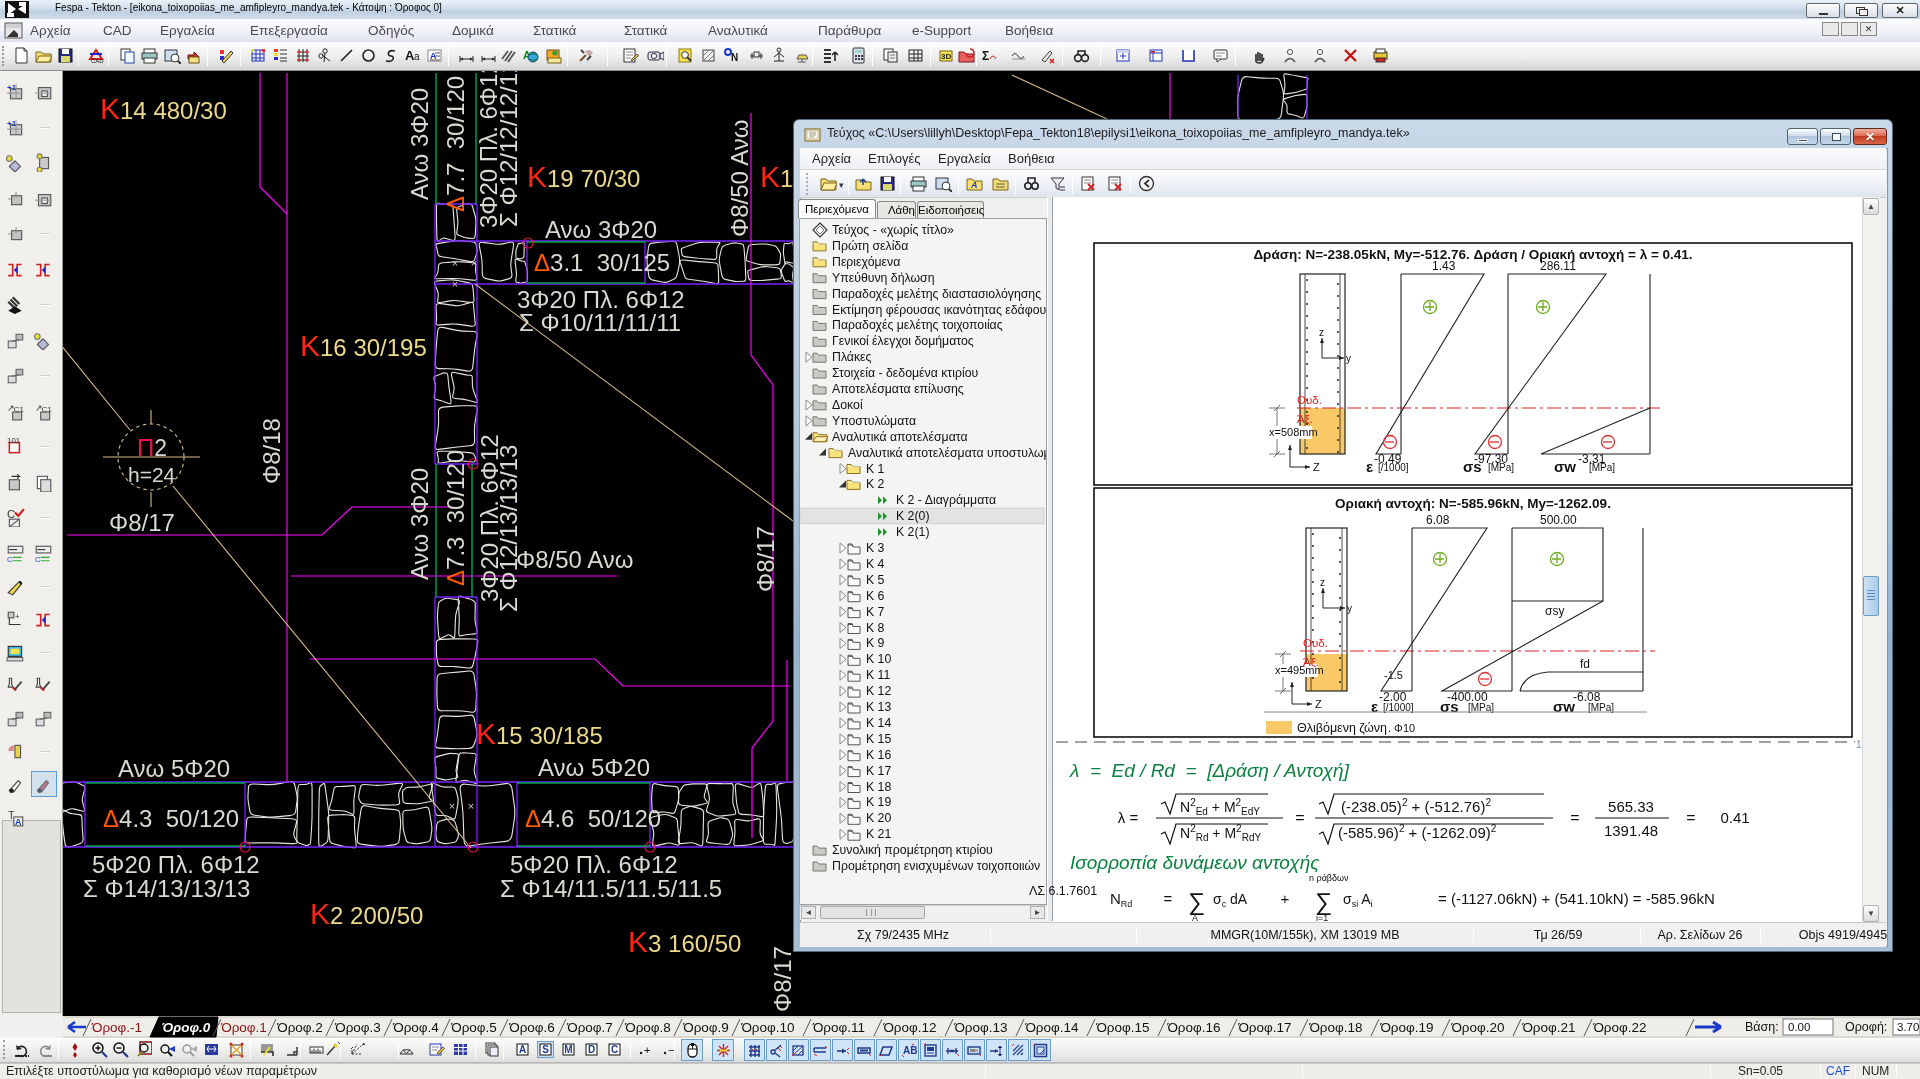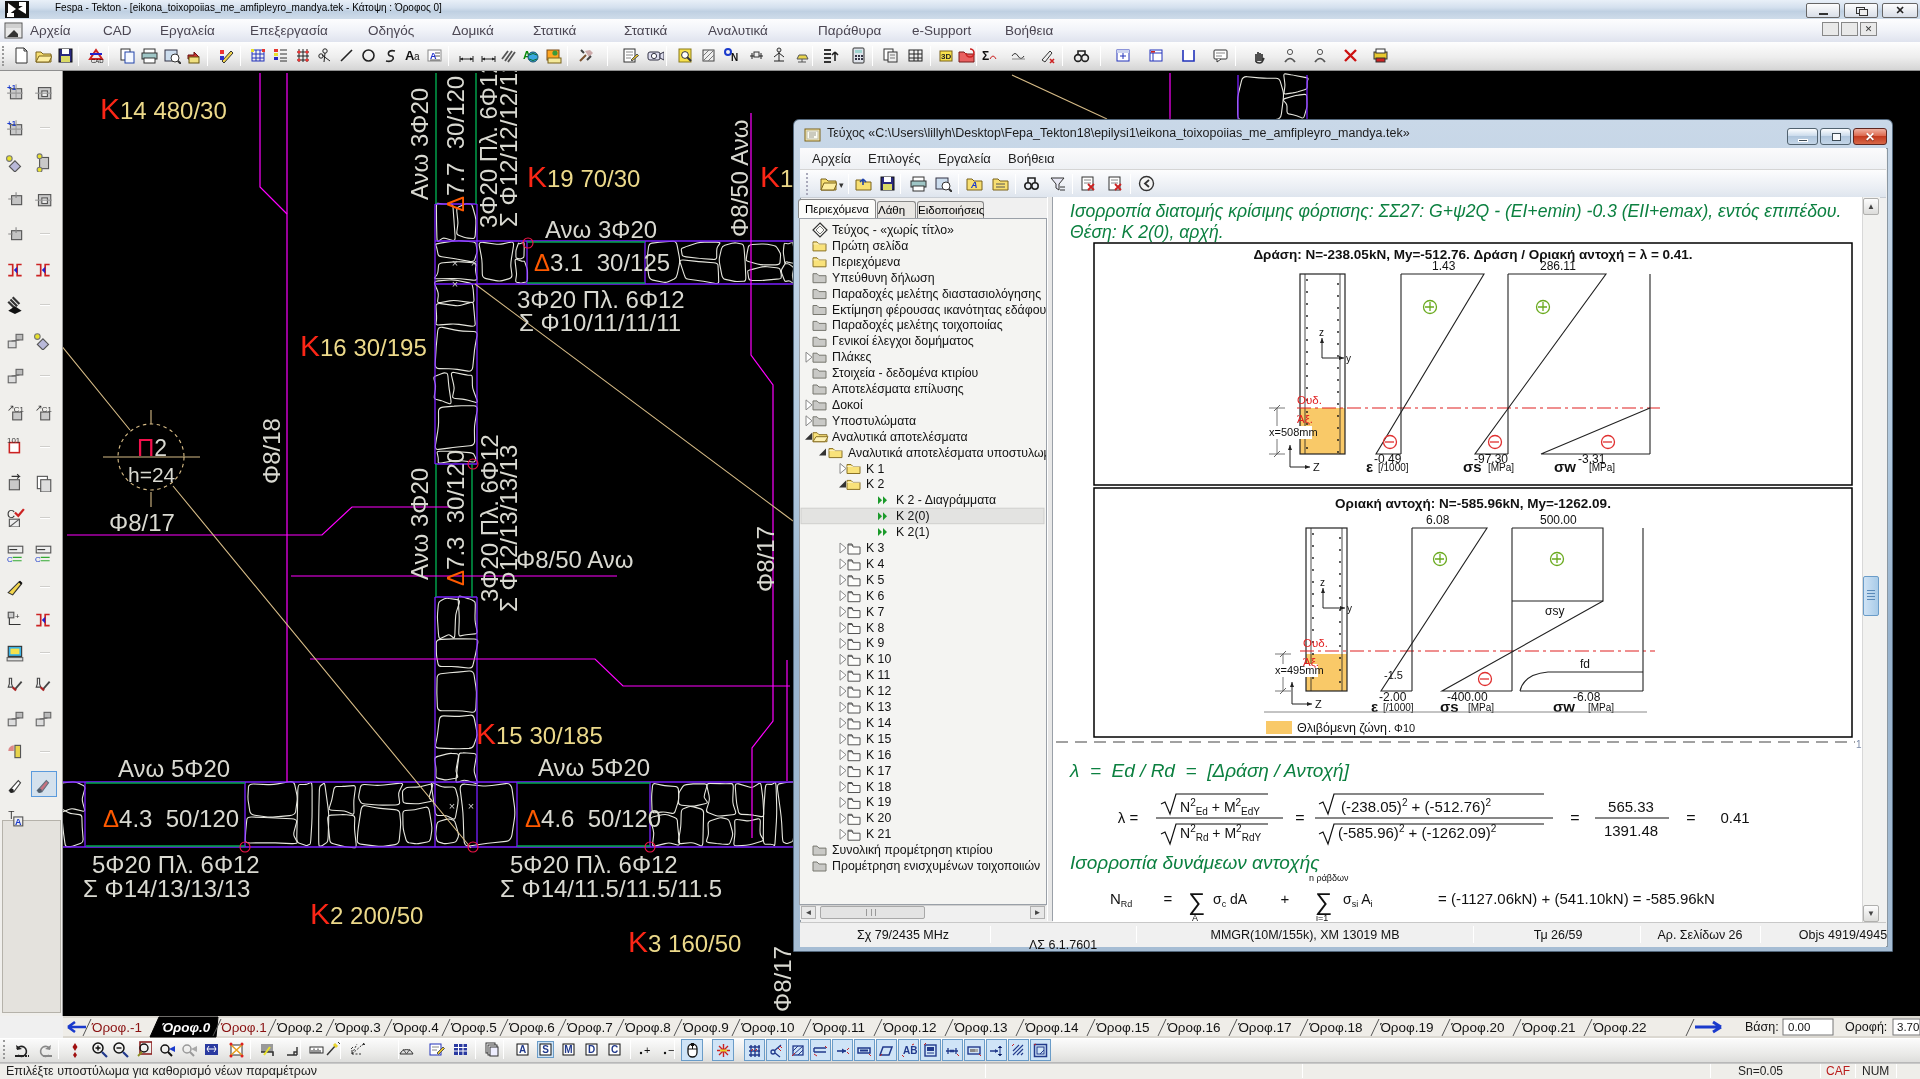--- a/index.html
+++ b/index.html
@@ -712,21 +712,21 @@
     </svg>
     <div class="abs" style="left:839px;top:180px;font-size:9px;color:#333">▾</div>
     <div class="abs" style="left:848px;top:174px;width:1px;height:20px;background:#b8bcc4;border-right:1px solid #fff"></div>
     <div class="abs" style="left:900px;top:174px;width:1px;height:20px;background:#b8bcc4;border-right:1px solid #fff"></div>
     <div class="abs" style="left:958px;top:174px;width:1px;height:20px;background:#b8bcc4;border-right:1px solid #fff"></div>
     <div class="abs" style="left:1015px;top:174px;width:1px;height:20px;background:#b8bcc4;border-right:1px solid #fff"></div>
     <div class="abs" style="left:1072px;top:174px;width:1px;height:20px;background:#b8bcc4;border-right:1px solid #fff"></div>
     <div class="abs" style="left:1130px;top:174px;width:1px;height:20px;background:#b8bcc4;border-right:1px solid #fff"></div>
     <div class="abs" style="left:806px;top:173px;width:2px;height:22px;border-left:2px dotted #aab"></div>
     <div class="abs" style="left:798px;top:199px;width:78px;height:19px;background:#fcfcfa;border:1px solid #888;border-bottom:none;border-radius:3px 3px 0 0;font-size:11.5px;text-align:center;line-height:18px;z-index:3">Περιεχόμενα</div>
-    <div class="abs" style="left:877px;top:201px;width:39px;height:17px;background:#e9e7e3;border:1px solid #888;border-bottom:none;border-radius:3px 3px 0 0;font-size:11.5px;text-align:left;line-height:17px">Λάθη</div>
+    <div class="abs" style="left:877px;top:201px;width:39px;height:17px;background:#e9e7e3;border:1px solid #888;border-bottom:none;border-radius:3px 3px 0 0;font-size:11.5px;text-align:right;line-height:17px">Λάθη</div>
     <div class="abs" style="left:917px;top:201px;width:67px;height:17px;background:#e9e7e3;border:1px solid #888;border-bottom:none;border-radius:3px 3px 0 0;font-size:11.5px;text-align:center;line-height:17px">Ειδοποιήσεις</div>
     <div class="abs" style="left:799px;top:218px;width:248px;height:687px;background:#f4f4f2;border:1px solid #9aa0a8"></div>
     <svg class="abs" style="left:800px;top:222px" width="246" height="680" viewBox="0 0 246 680">
       <g transform="translate(12,0.0)">
         <path d="M8,1 L15,8 L8,15 L1,8 Z" fill="#fcfcf8" stroke="#333" stroke-width="1.2"></path>
         <path d="M8,4 L12,8 L8,12 L4,8 Z" fill="none" stroke="#777"></path>
       </g>
       <text x="32" y="12.0" font-size="12.3" fill="#111">Τεύχος - «χωρίς τίτλο»</text>
       <g transform="translate(12,15.9)">
         <path d="M1,4 h4 l2,2 h7 v7 h-13 z" fill="#f9e27a" stroke="#8a7226" stroke-width="1"></path>
@@ -996,21 +996,20 @@
       </g>
       <text x="32" y="648.0" font-size="12.3" fill="#111">Προμέτρηση ενισχυμένων τοιχοποιιών</text>
     </svg>
     <div class="abs" style="left:800px;top:905px;width:246px;height:15px;background:#f0f0f0;border-top:1px solid #d0d0d0"></div>
     <div class="abs" style="left:801px;top:906px;width:15px;height:13px;background:#e8e8e8;border:1px solid #b0b0b0;font-size:8px;text-align:center;line-height:12px;color:#444">◄</div>
     <div class="abs" style="left:1030px;top:906px;width:15px;height:13px;background:#e8e8e8;border:1px solid #b0b0b0;font-size:8px;text-align:center;line-height:12px;color:#444">►</div>
     <div class="abs" style="left:820px;top:906px;width:105px;height:13px;background:#e3e3e3;border:1px solid #a8a8a8;border-radius:2px"></div>
     <div class="abs" style="left:866px;top:909px;width:10px;height:7px;border-left:1px solid #999;border-right:1px solid #999;background:linear-gradient(90deg,transparent 4px,#999 4px,#999 5px,transparent 5px)"></div>
     <div class="abs" style="left:1047px;top:197px;width:6px;height:724px;background:#e8e8e8;border-left:1px solid #fff;border-right:1px solid #9aa0a8"></div>
     <div class="abs" style="left:1053px;top:197px;width:809px;height:727px;background:#fff"></div>
-    <div class="abs" style="left:1070px;top:201px;width:805px;font-size:17.6px;font-style:italic;color:#0c8040">Ισορροπία διατομής κρίσιμης φόρτισης: ΣΣ27: G+ψ2Q - (EI+emin) -0.3 (EII+emax), εντός επιπέδου.<br>Θέση: Κ 2(0), αρχή.</div>
     <svg class="abs" style="left:1053px;top:197px" width="809" height="727" viewBox="1053 197 809 727">
       <rect x="1094" y="243" width="758" height="242" fill="#fff" stroke="#000" stroke-width="1.5"></rect>
       <rect x="1094" y="488" width="758" height="249" fill="#fff" stroke="#000" stroke-width="1.5"></rect>
       <text x="1473" y="259" font-size="13.5" font-weight="bold" fill="#111" text-anchor="middle">Δράση: N=-238.05kN, My=-512.76. Δράση / Οριακή αντοχή = λ = 0.41.</text>
       <text x="1473" y="508" font-size="13.5" font-weight="bold" fill="#111" text-anchor="middle">Οριακή αντοχή: N=-585.96kN, My=-1262.09.</text>
       <rect x="1300" y="408" width="45" height="46" fill="#f9c968" stroke="none"></rect>
       <rect x="1300" y="274" width="45" height="180" fill="none" stroke="#222" stroke-width="1.2"></rect>
       <path d="M1305,274 V454 M1340,274 V454" stroke="#222" stroke-width="0.8" fill="none"></path>
       <circle cx="1307" cy="280" r="0.9" fill="#111"></circle>
       <circle cx="1338" cy="284" r="0.9" fill="#111"></circle>
@@ -1212,21 +1211,21 @@
       <text x="290" y="32" font-size="14" fill="#111" text-anchor="start" font-family="Liberation Sans, sans-serif">σ<tspan font-size="9" dy="3">si</tspan><tspan dy="-3"> A</tspan><tspan font-size="9" dy="3">i</tspan></text>
       <text x="385" y="32" font-size="15" fill="#111" text-anchor="start" font-family="Liberation Sans, sans-serif">= (-1127.06kN) + (541.10kN) = -585.96kN</text>
     </svg>
     <div class="abs" style="left:1862px;top:197px;width:18px;height:727px;background:#f2f2f0;border-left:1px solid #d8d8d8"></div>
     <div class="abs" style="left:1863px;top:198px;width:16px;height:17px;background:linear-gradient(#fdfdfd,#dcdcda);border:1px solid #b0b0ae;border-radius:2px;font-size:8px;color:#444;text-align:center;line-height:15px">▲</div>
     <div class="abs" style="left:1863px;top:905px;width:16px;height:17px;background:linear-gradient(#fdfdfd,#dcdcda);border:1px solid #b0b0ae;border-radius:2px;font-size:8px;color:#444;text-align:center;line-height:15px">▼</div>
     <div class="abs" style="left:1863px;top:576px;width:16px;height:40px;background:linear-gradient(90deg,#cfe3f5,#a8cbe8);border:1px solid #6a9cc8;border-radius:2px"></div>
     <div class="abs" style="left:1867px;top:590px;width:8px;height:10px;background:repeating-linear-gradient(#5a8ab8 0 1px,transparent 1px 3px)"></div>
     <div class="abs" style="left:800px;top:922px;width:1086px;height:25px;background:#f0f0f0;border-top:1px solid #c8c8c8"></div>
     <div class="abs" style="left:903px;top:928px;font-size:12.5px;color:#111;transform:translateX(-50%);white-space:nowrap">Σχ 79/2435 MHz</div>
-    <div class="abs" style="left:1063px;top:938px;font-size:12.5px;color:#111;transform:translateX(-50%);white-space:nowrap">ΛΣ 6.1.7601</div>
+    <div class="abs" style="left:1063px;top:884px;font-size:12.5px;color:#111;transform:translateX(-50%);white-space:nowrap">ΛΣ 6.1.7601</div>
     <div class="abs" style="left:1305px;top:928px;font-size:12.5px;color:#111;transform:translateX(-50%);white-space:nowrap">MMGR(10M/155k), XM 13019 MB</div>
     <div class="abs" style="left:1558px;top:928px;font-size:12.5px;color:#111;transform:translateX(-50%);white-space:nowrap">Τμ 26/59</div>
     <div class="abs" style="left:1700px;top:928px;font-size:12.5px;color:#111;transform:translateX(-50%);white-space:nowrap">Αρ. Σελίδων 26</div>
     <div class="abs" style="left:1843px;top:928px;font-size:12.5px;color:#111;transform:translateX(-50%);white-space:nowrap">Objs 4919/4945</div>
     <div class="abs" style="left:990px;top:926px;width:1px;height:17px;background:#b8b8b8;border-right:1px solid #fff"></div>
     <div class="abs" style="left:1136px;top:926px;width:1px;height:17px;background:#b8b8b8;border-right:1px solid #fff"></div>
     <div class="abs" style="left:1473px;top:926px;width:1px;height:17px;background:#b8b8b8;border-right:1px solid #fff"></div>
     <div class="abs" style="left:1640px;top:926px;width:1px;height:17px;background:#b8b8b8;border-right:1px solid #fff"></div>
     <div class="abs" style="left:1760px;top:926px;width:1px;height:17px;background:#b8b8b8;border-right:1px solid #fff"></div>
     <div class="abs" style="left:63px;top:1016px;width:1857px;height:22px;background:#d8d5ce;border-top:1px solid #8f8f8f"></div>
@@ -1516,20 +1515,20 @@
     <div class="abs" style="left:340px;top:1040px;width:1px;height:19px;background:#b0b0b0;border-right:1px solid #fff"></div>
     <div class="abs" style="left:398px;top:1040px;width:1px;height:19px;background:#b0b0b0;border-right:1px solid #fff"></div>
     <div class="abs" style="left:475px;top:1040px;width:1px;height:19px;background:#b0b0b0;border-right:1px solid #fff"></div>
     <div class="abs" style="left:503px;top:1040px;width:1px;height:19px;background:#b0b0b0;border-right:1px solid #fff"></div>
     <div class="abs" style="left:630px;top:1040px;width:1px;height:19px;background:#b0b0b0;border-right:1px solid #fff"></div>
     <div class="abs" style="left:674px;top:1040px;width:1px;height:19px;background:#b0b0b0;border-right:1px solid #fff"></div>
     <div class="abs" style="left:3px;top:1040px;width:3px;height:19px;border-left:2px dotted #999"></div>
     <div class="abs" style="left:0;top:1063px;width:1920px;height:16px;background:#efeeea;border-top:1px solid #c8c8c8"></div>
     <div class="abs" style="left:6px;top:1064px;font-size:12.5px;color:#222">Επιλέξτε υποστύλωμα για καθορισμό νέων παραμέτρων</div>
     <div class="abs" style="left:1738px;top:1064px;font-size:12px;color:#222">Sn=0.05</div>
-    <div class="abs" style="left:1826px;top:1064px;font-size:12px;color:#b91c1c">CAF</div>
+    <div class="abs" style="left:1826px;top:1064px;font-size:12px;color:#1d4ed8">CAF</div>
     <div class="abs" style="left:1862px;top:1064px;font-size:12px;color:#222">NUM</div>
     <div class="abs" style="left:985px;top:1064px;width:1px;height:14px;background:#c0c0c0;border-right:1px solid #fff"></div>
     <div class="abs" style="left:1302px;top:1064px;width:1px;height:14px;background:#c0c0c0;border-right:1px solid #fff"></div>
     <div class="abs" style="left:1710px;top:1064px;width:1px;height:14px;background:#c0c0c0;border-right:1px solid #fff"></div>
     <div class="abs" style="left:1820px;top:1064px;width:1px;height:14px;background:#c0c0c0;border-right:1px solid #fff"></div>
     <div class="abs" style="left:1855px;top:1064px;width:1px;height:14px;background:#c0c0c0;border-right:1px solid #fff"></div>
     <div class="abs" style="left:1896px;top:1064px;width:1px;height:14px;background:#c0c0c0;border-right:1px solid #fff"></div>
   </div>
 </body></html>

